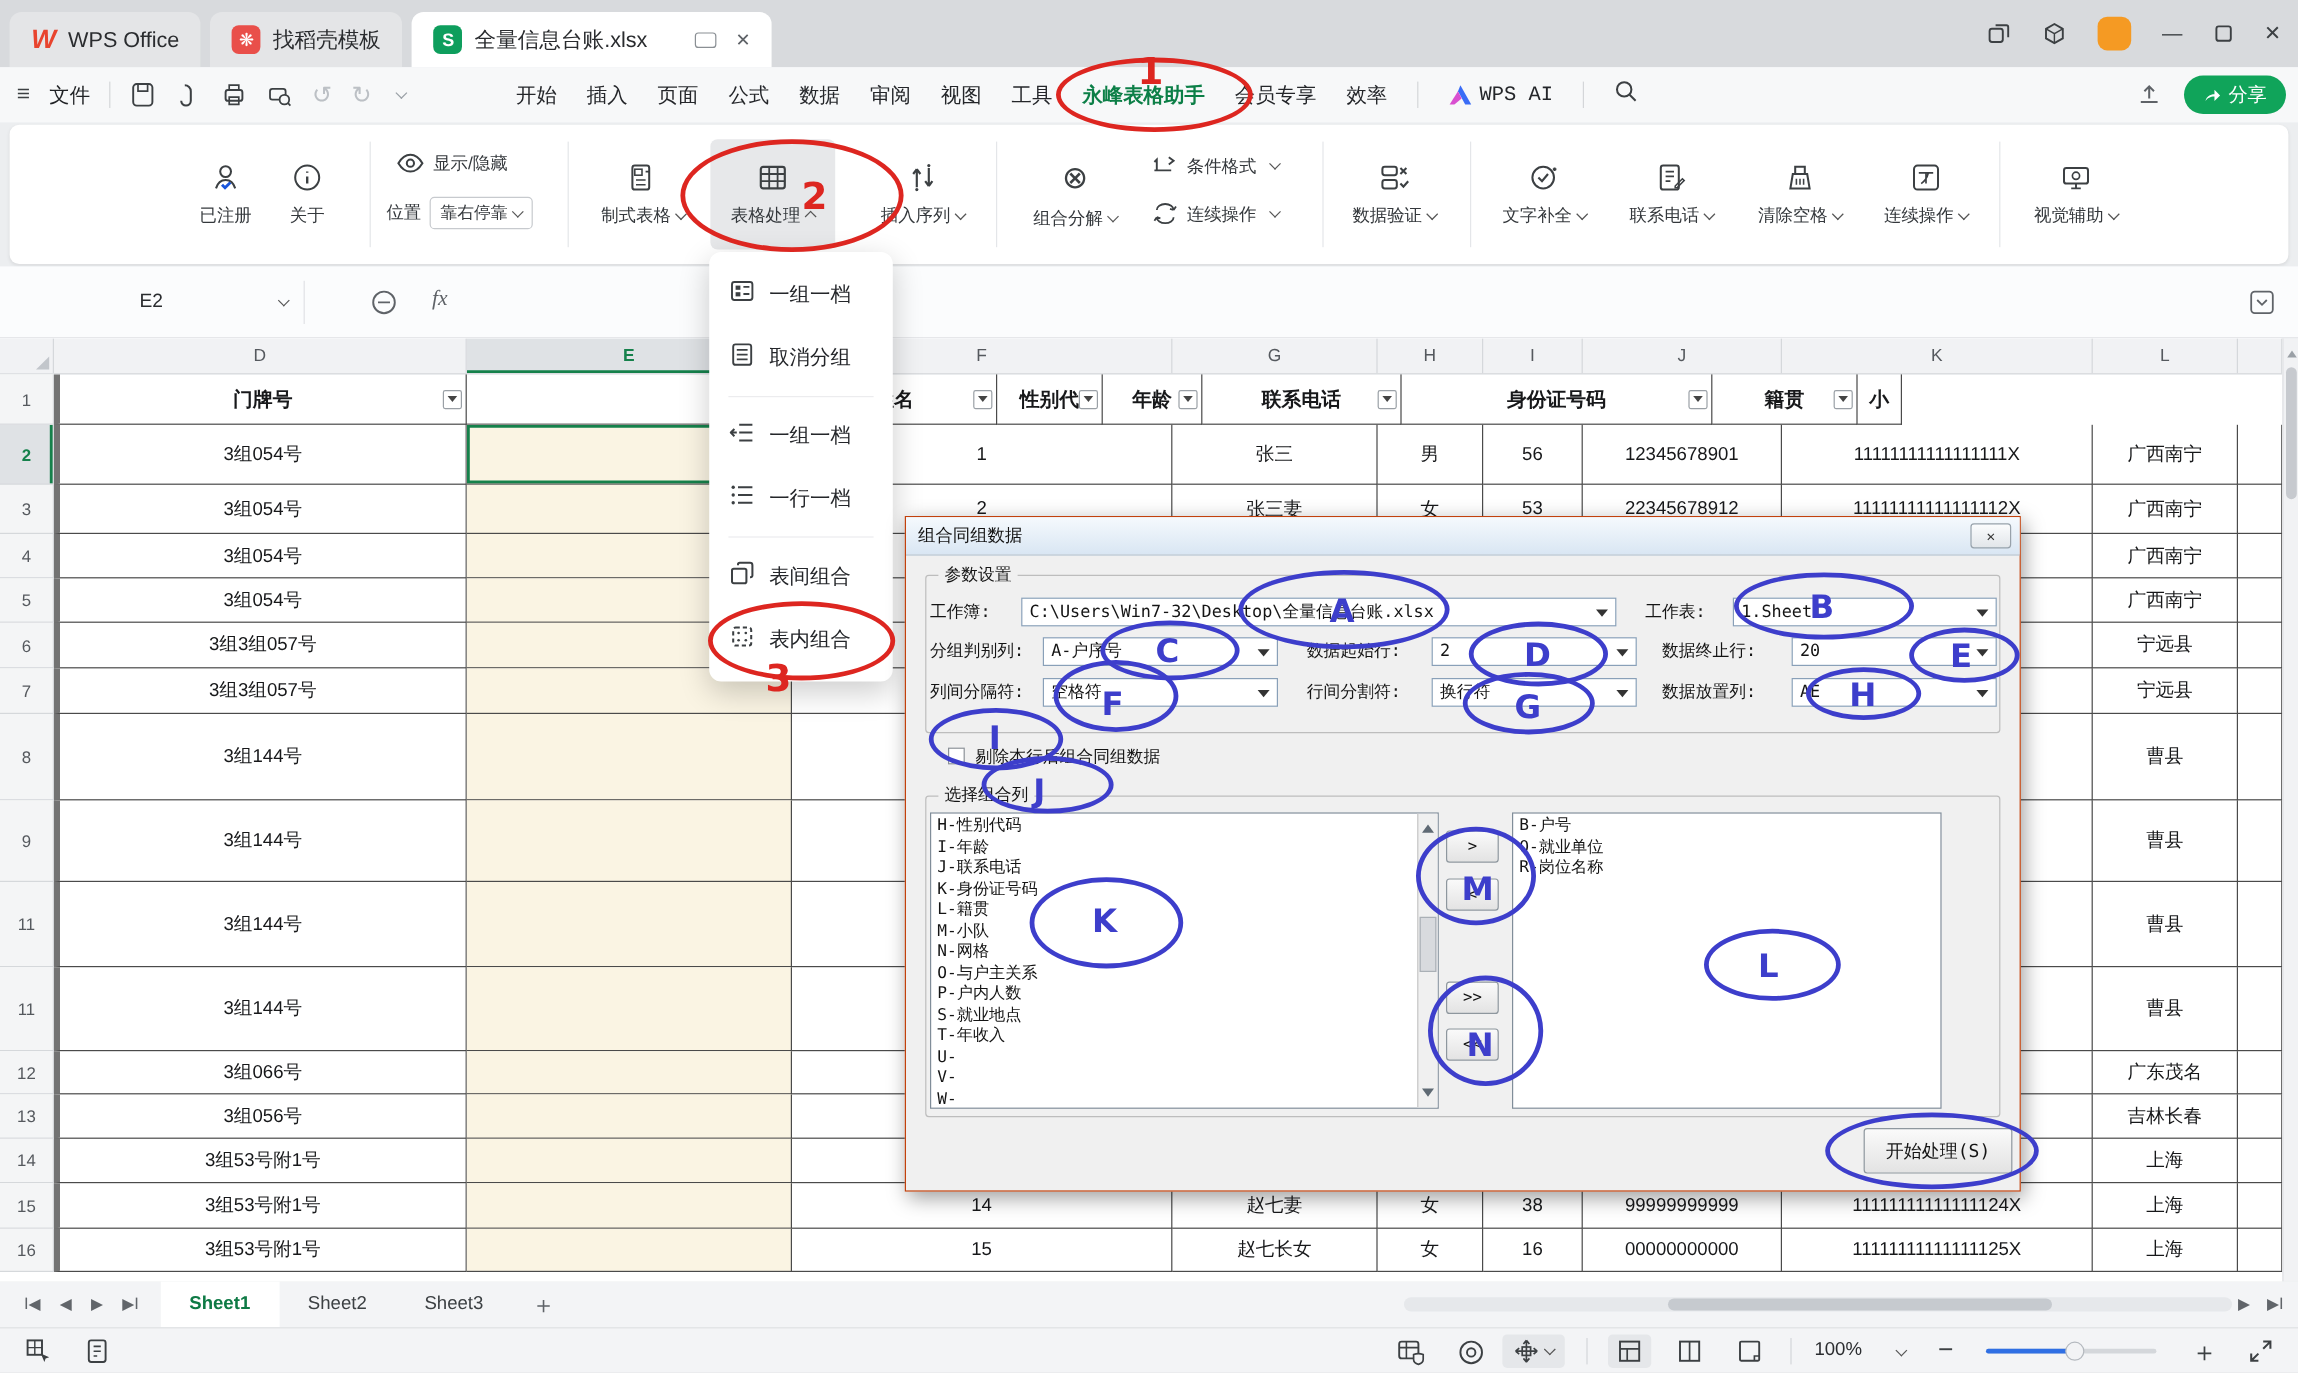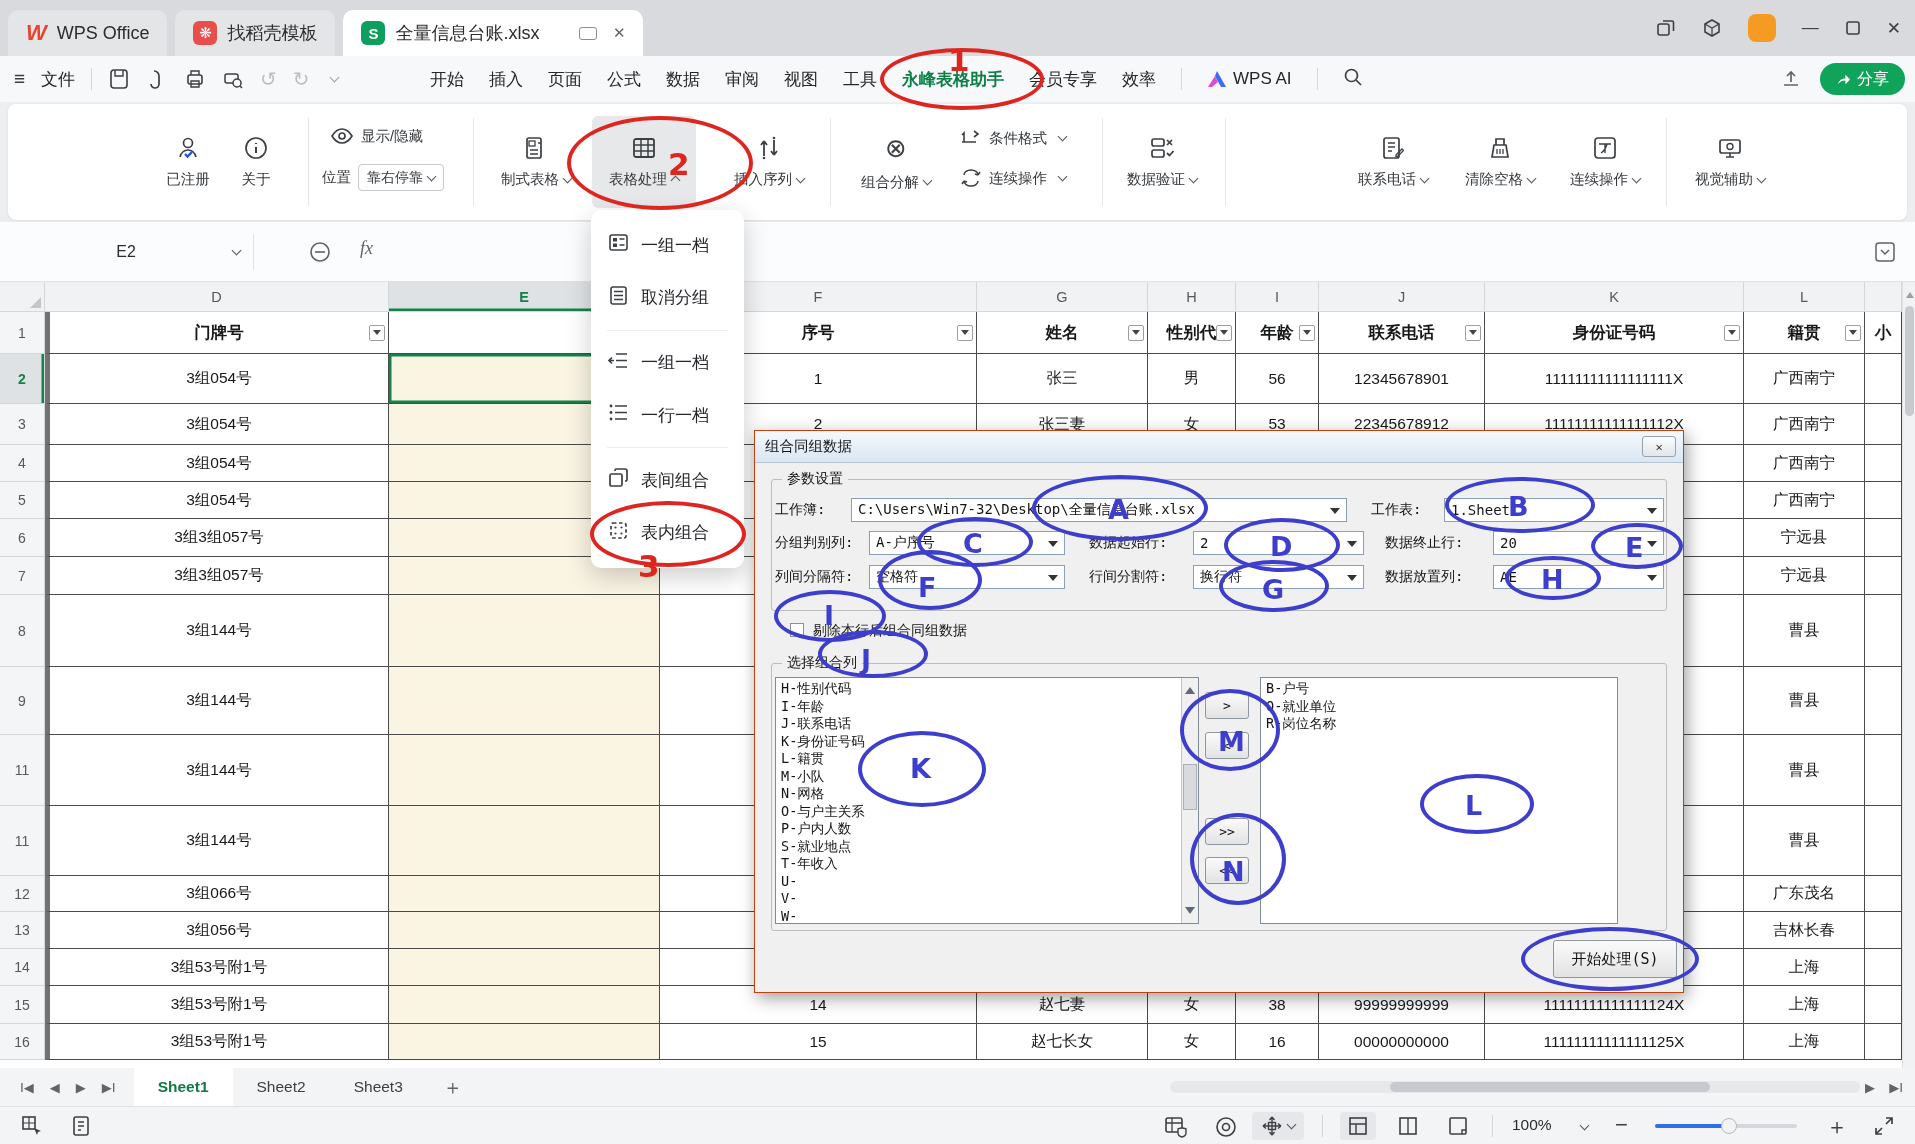--- a/index.html
+++ b/index.html
@@ -19,21 +19,21 @@
   .winctl{position:absolute;top:0;height:56px;display:flex;align-items:center;gap:26px;right:14px;color:#3c4043;}
   .avatar{width:28px;height:28px;border-radius:8px;background:#f59a23;}
   .wglyph{font-size:17px;color:#3c4043;}
 
   
   .menubar{position:absolute;top:56px;left:0;right:0;height:46px;background:#f7f8f9;}
   .mb-left{position:absolute;left:14px;top:0;height:46px;display:flex;align-items:center;gap:16px;}
   .filelbl{font-size:17px;}
   .tbico{color:#3c4043;}
   .disabled{color:#bcc0c5;}
-  .mb-items{position:absolute;left:430px;top:0;height:46px;display:flex;align-items:center;gap:25px;font-size:17px;color:#24262a;}
+  .mb-items{position:absolute;left:430px;top:0;height:46px;display:flex;align-items:center;gap:25px;font-size:17px;color:#24262a;font-family:Liberation Mono, monospace;}
   .mb-item.hl{color:#0c7f47;font-weight:bold;}
   .mb-divider{width:1px;height:22px;background:#d4d6d9;}
   .mb-right{position:absolute;right:0;top:0;height:46px;display:flex;align-items:center;gap:18px;padding-right:10px;}
   .sharebtn{height:32px;border-radius:16px;background:#10a45a;color:#fff;display:flex;align-items:center;gap:6px;padding:0 16px;font-size:16px;}
   .caret{width:7px;height:7px;border-right:1.6px solid #555;border-bottom:1.6px solid #555;display:inline-block;transform:rotate(45deg);margin-left:5px;margin-bottom:3px;}
 
   
   .ribbon{position:absolute;left:8px;right:8px;top:104px;height:116px;background:#fff;border-radius:8px;box-shadow:0 1px 3px rgba(0,0,0,.07);}
   .rdiv{position:absolute;top:14px;height:88px;width:1px;background:#e4e6e9;}
   .rbtn{position:absolute;top:12px;width:104px;height:92px;display:flex;flex-direction:column;align-items:center;justify-content:center;gap:9px;border-radius:6px;}
@@ -314,20 +314,31 @@
           <rect x="3" y="15" width="12" height="7" rx="2" fill="none" stroke="#3c4043" stroke-width="1.7"></rect>
           <path d="M18 5l5 5M23 5l-5 5" stroke="#3c4043" stroke-width="1.7"></path>
           <path d="M18 18l2.5 2.5L24.5 16" stroke="#3c4043" stroke-width="1.8" fill="none"></path>
         </svg>
       <span class="lbl">
           <span>数据验证</span>
           <span class="caret"></span>
         </span>
     </div>
     <div class="rdiv" style="left:1217px"></div>
+    <div class="rbtn" style="left:1227px">
+      <svg width="26" height="26" viewBox="0 0 26 26">
+          <circle cx="12" cy="13" r="9" fill="none" stroke="#3c4043" stroke-width="1.7"></circle>
+          <path d="M8 13l3 3 5-6" stroke="#3c4043" stroke-width="1.8" fill="none"></path>
+          <path d="M20 6l3 0M21.5 4.5v3" stroke="#3c4043" stroke-width="1.6"></path>
+        </svg>
+      <span class="lbl">
+          <span>文字补全</span>
+          <span class="caret"></span>
+        </span>
+    </div>
     <div class="rbtn" style="left:1333px">
       <svg width="26" height="26" viewBox="0 0 26 26">
           <rect x="4" y="3" width="15" height="20" rx="2" fill="none" stroke="#3c4043" stroke-width="1.7"></rect>
           <path d="M8 8h7M8 12h7M8 16h4" stroke="#3c4043" stroke-width="1.4"></path>
           <path d="M16 20l6-6 1.5 1.5-6 6H16z" fill="none" stroke="#3c4043" stroke-width="1.3"></path>
         </svg>
       <span class="lbl">
           <span>联系电话</span>
           <span class="caret"></span>
         </span>
@@ -398,24 +409,20 @@
         <div class="ss-colhdr" style="width: 37px;"></div>
       </div>
       <div class="ss-row" style="height: 42px;">
         <div class="ss-rowhdr" style="width: 45px;">1</div>
         <div class="ss-cell first hd" style="width: 344px;">
           <span>门牌号</span>
           <span class="filter"></span>
         </div>
         <div class="ss-cell hd" style="width: 271px;">
           <span></span>
-          <span class="filter"></span>
-        </div>
-        <div class="ss-cell hd" style="width: 317px;">
-          <span>序号</span>
           <span class="filter"></span>
         </div>
         <div class="ss-cell hd" style="width: 171px;">
           <span>姓名</span>
           <span class="filter"></span>
         </div>
         <div class="ss-cell hd" style="width: 88px;">
           <span>性别代</span>
           <span class="filter"></span>
         </div>

